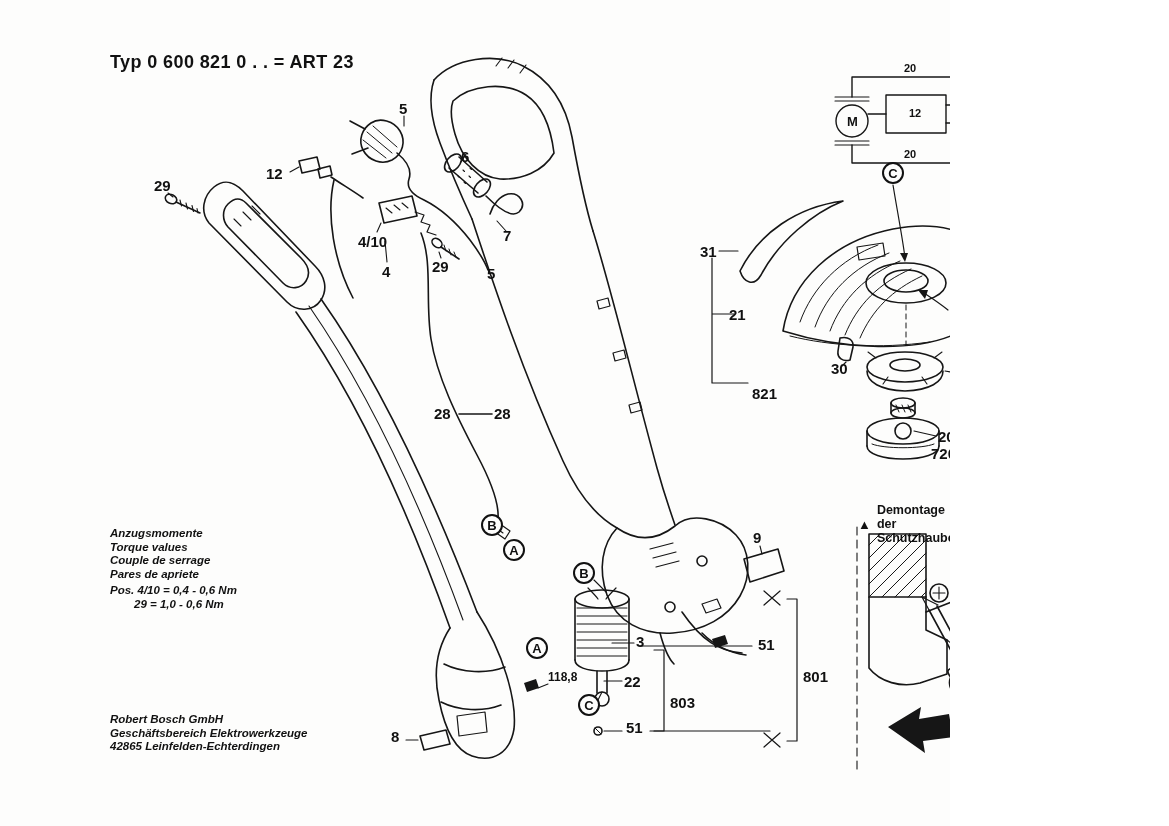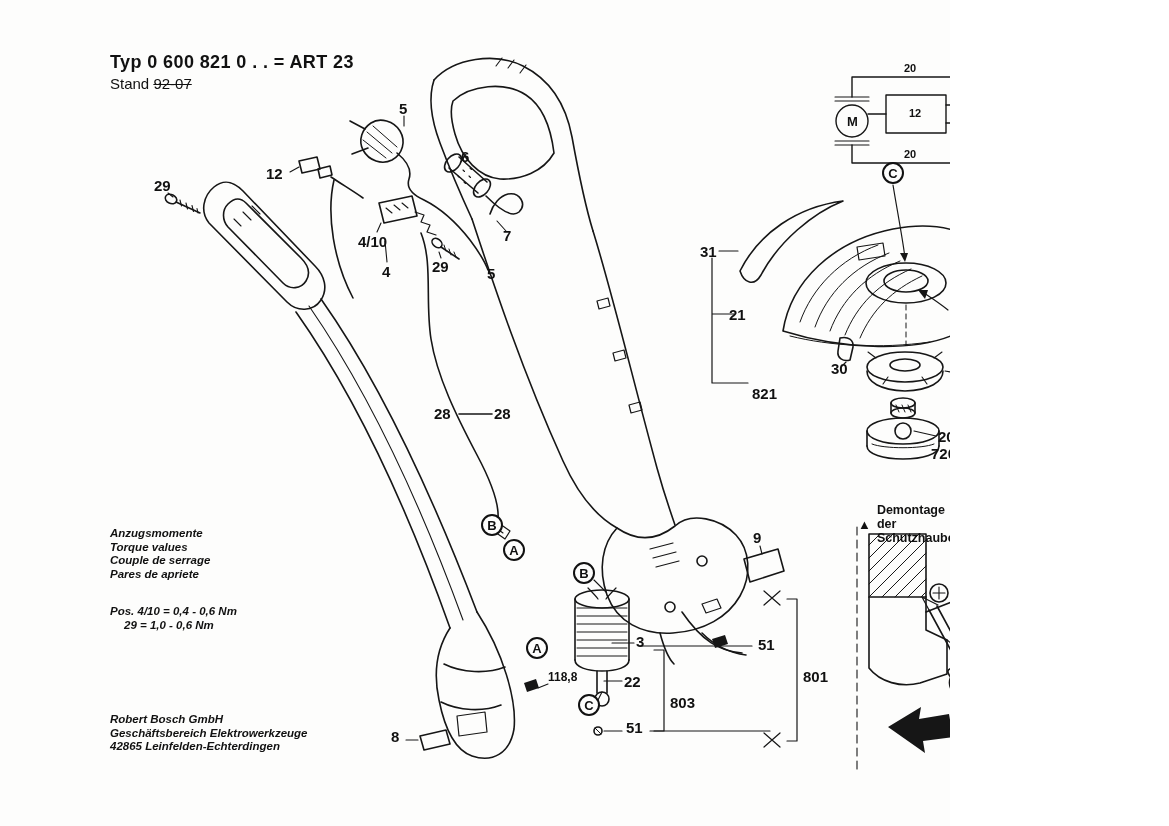--- a/index.html
+++ b/index.html
@@ -242,24 +242,20 @@
           <rect x="964" y="662" width="22" height="8" rx="3"></rect>
         </g>
         <path d="M888,727 L921,707 L919,719 L949,714 L953,737 L923,741 L925,753 Z" fill="#161616" stroke="none"></path>
       </g>
 
     </g>
   </svg>
 
   <div class="abs" style="left:110px; top:52px">
     <div class="hdr-title">Typ 0 600 821 0 . . = ART 23</div>
-    <div class="hdr-row">
-      <span>Stand</span>
-      <span class="strike">92-07</span>
-    </div>
   </div>
 
   <div class="co" style="left:154px; top:177px">29</div>
   <div class="co" style="left:266px; top:165px">12</div>
   <div class="co" style="left:399px; top:100px">5</div>
   <div class="co" style="left:461px; top:148px">6</div>
   <div class="co" style="left:503px; top:227px">7</div>
   <div class="co" style="left:358px; top:233px">4/10</div>
   <div class="co" style="left:382px; top:263px">4</div>
   <div class="co" style="left:432px; top:258px">29</div>
@@ -295,22 +291,22 @@
   <div class="circ-lbl" style="left:904px; top:62px">20</div>
   <div class="circ-lbl" style="left:1070px; top:62px">5</div>
   <div class="circ-lbl" style="left:904px; top:148px">20</div>
   <div class="circ-lbl" style="left:1070px; top:148px">5</div>
 
   <div class="abs" style="left:110px; top:527px">
     <div class="tline b">Anzugsmomente</div>
     <div class="tline b">Torque values</div>
     <div class="tline b">Couple de serrage</div>
     <div class="tline b">Pares de apriete</div>
-    <div class="tline b" style="margin-top:24px">Pos. 4/10 = 0,4 - 0,6 Nm</div>
-    <div class="tline b" style="margin-left:14px">29 = 1,0 - 0,6 Nm</div>
+    <div class="tline b" style="margin-top:3px">Pos. 4/10 = 0,4 - 0,6 Nm</div>
+    <div class="tline b" style="margin-left:24px">29 = 1,0 - 0,6 Nm</div>
   </div>
 
 
   <div class="abs" style="left:110px; top:713px">
     <div class="tline b">Robert Bosch GmbH</div>
     <div class="tline b">Geschäftsbereich Elektrowerkzeuge</div>
     <div class="tline b">42865 Leinfelden-Echterdingen</div>
   </div>
 
   <div class="legend-row" style="left:858px; top:503px">

